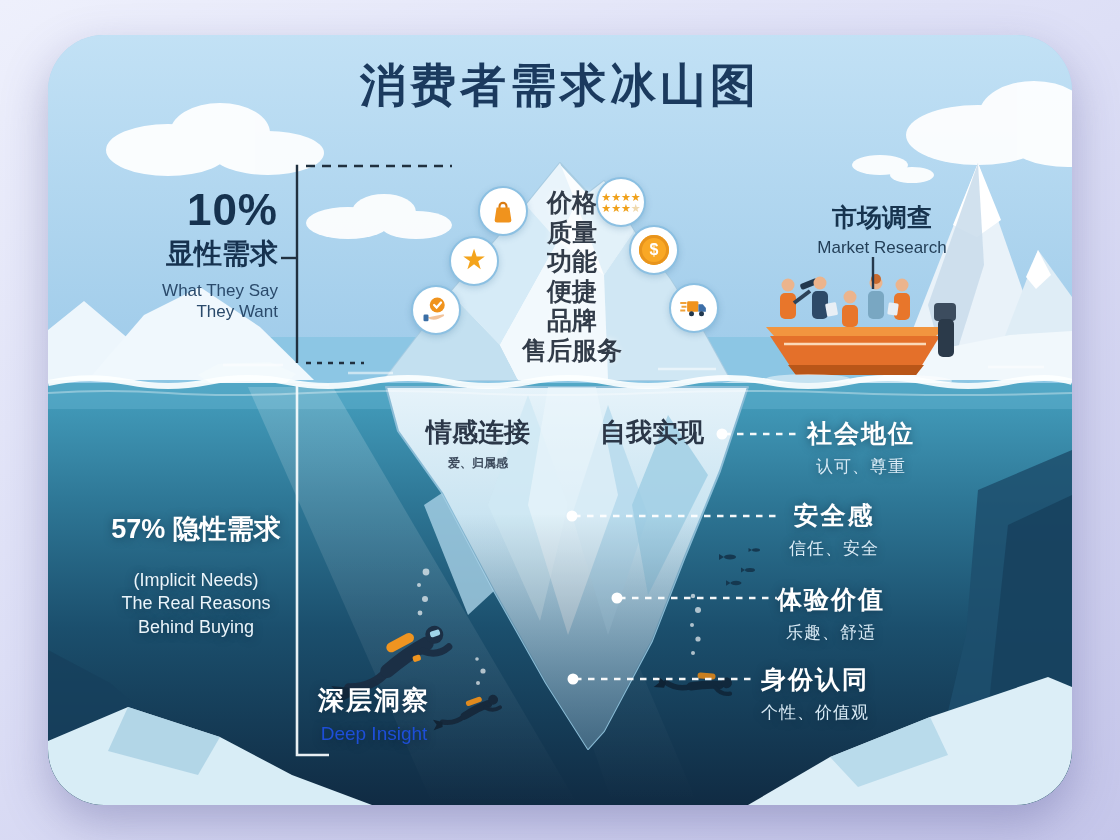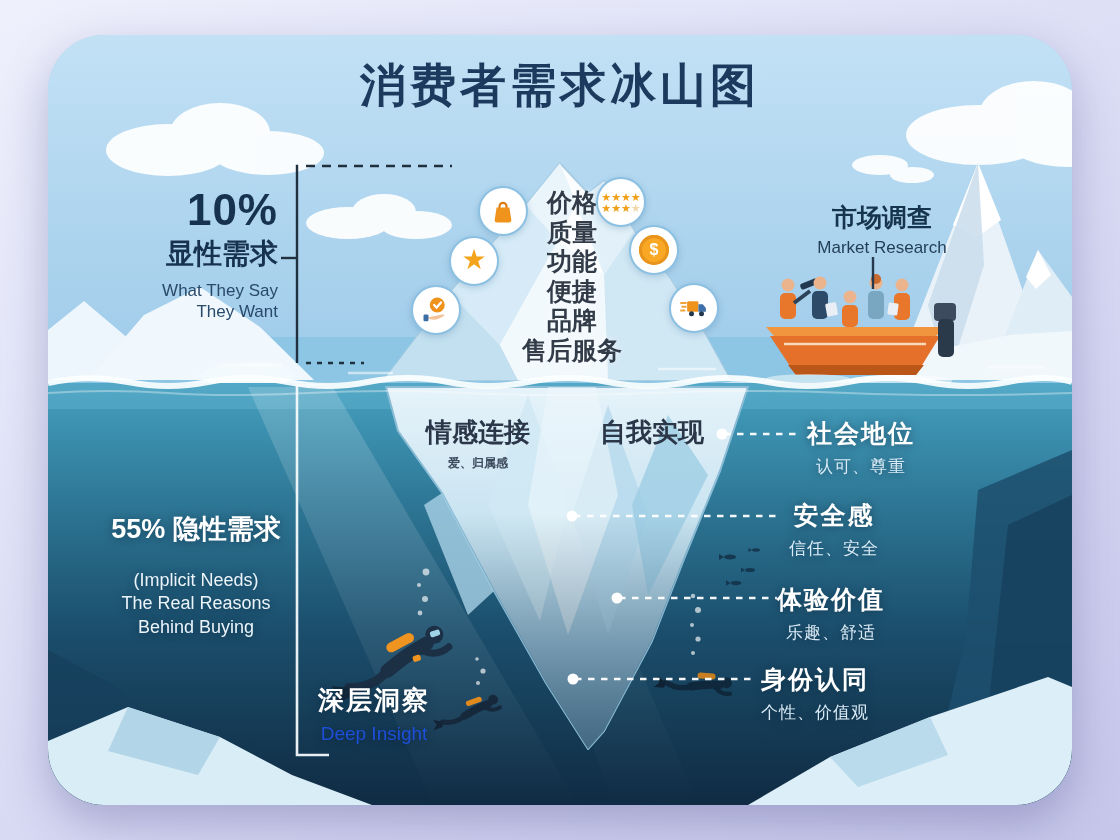--- a/index.html
+++ b/index.html
@@ -366,21 +366,21 @@
     <div class="abs wlabel" style="left:673px;top:548px;">
       <div class="t">体验价值</div>
       <div class="s">乐趣、舒适</div>
     </div>
     <div class="abs wlabel" style="left:657px;top:628px;">
       <div class="t">身份认同</div>
       <div class="s">个性、价值观</div>
     </div>
 
     <div class="abs implicit">
-      <div class="h">55% 隐性需求</div>
+      <div class="h">57% 隐性需求</div>
       <div class="s">
         <div>(Implicit Needs)</div>
         <div>The Real Reasons</div>
         <div>Behind Buying</div>
       </div>
     </div>
 
     <div class="abs deep">
       <div class="cn">深层洞察</div>
       <div class="en">Deep Insight</div>

